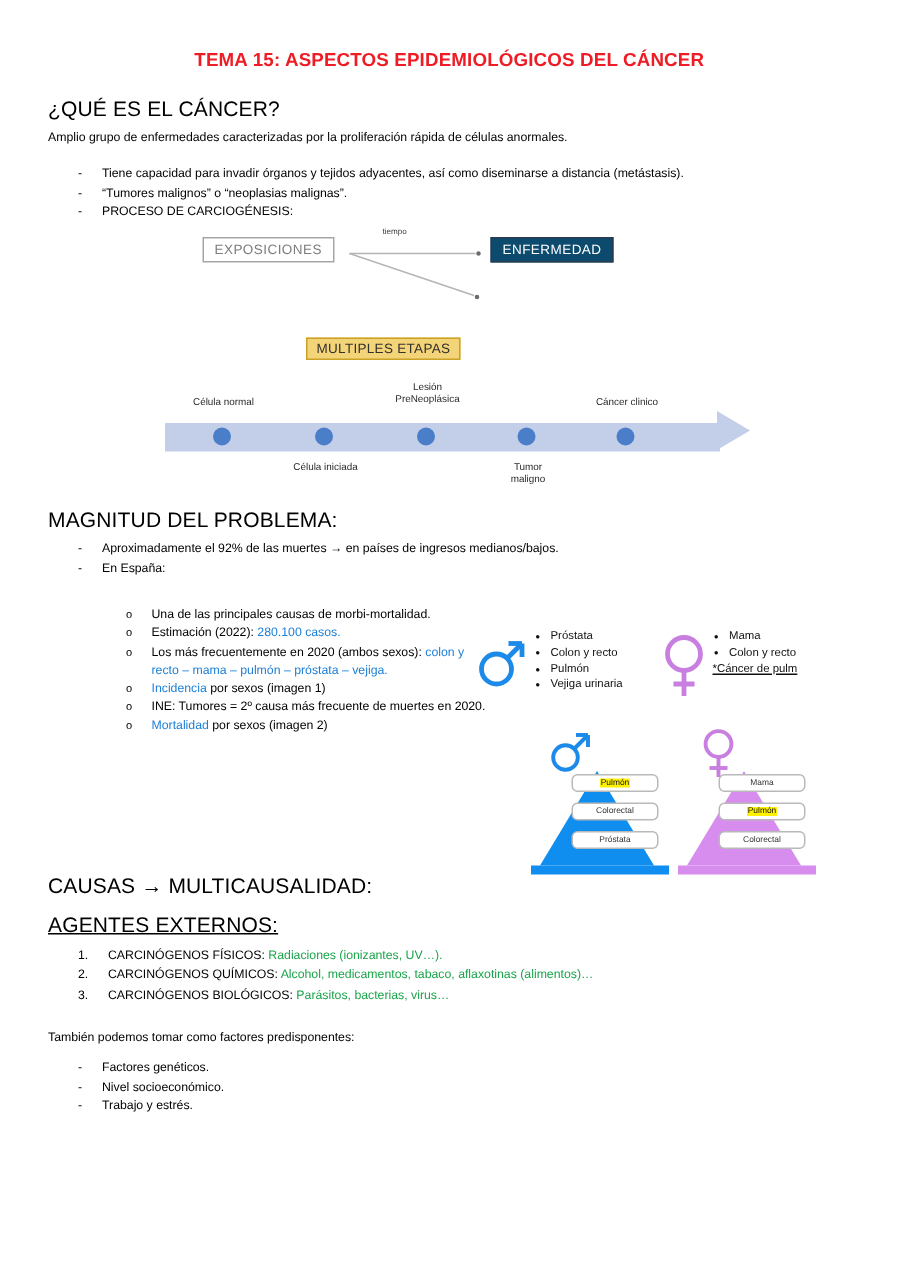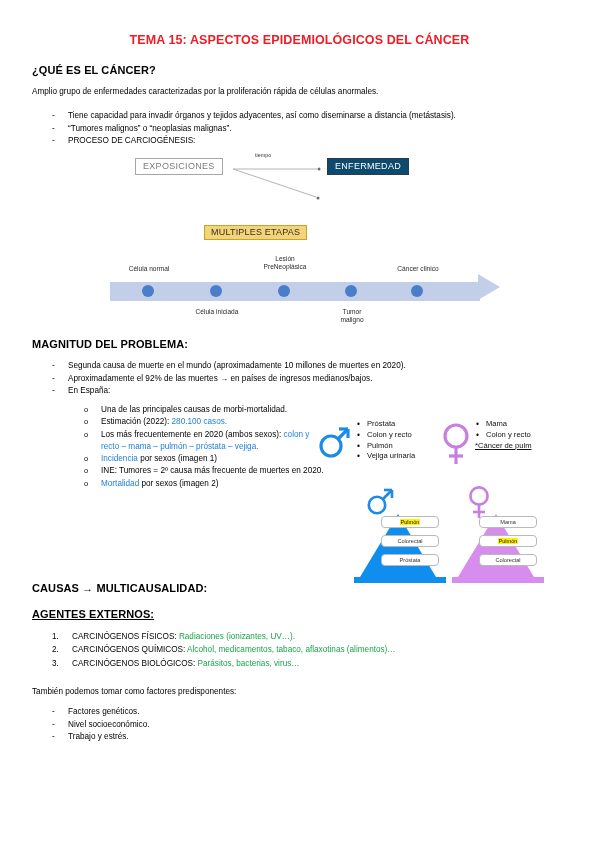--- a/index.html
+++ b/index.html
@@ -29,22 +29,22 @@
     left: 0;
     top: 33px;
     width: 599px;
     text-align: center;
     font-size: 12.5px;
     font-weight: bold;
     color: #ee1c25;
     letter-spacing: .1px;
   }
   .h-sec {
-    font-size: 11px;
-    font-weight: bold;
+    font-size: 14px;
+    font-weight: normal;
     letter-spacing: .1px;
   }
   .h-sec.underline { text-decoration: underline; }
   .para {
     font-size: 8.2px;
     line-height: 1.35;
   }
   .blue { color: #1c7fd6; }
   .green { color: #1aa44a; }
 
@@ -326,21 +326,20 @@
     <div class="stage-label" style="left:283px; top:43px; width:70px;">Cáncer clinico</div>
 
     <div class="stage-label" style="left:80px; top:86px; width:74px;">Célula iniciada</div>
     <div class="stage-label" style="left:218px; top:86px; width:68px;">Tumor
 maligno</div>
   </div>
 
   <div class="abs h-sec" style="left:32px; top:338px;">MAGNITUD DEL PROBLEMA:</div>
 
   <ul class="dash abs" style="left:48px; top:360px; width:520px;">
-    <li>Segunda causa de muerte en el mundo (aproximadamente 10 millones de muertes en 2020).</li>
     <li>Aproximadamente el 92% de las muertes → en países de ingresos medianos/bajos.</li>
     <li>En España:</li>
   </ul>
 
   <ul class="circ abs" style="left:80px; top:404px; width:245px;">
     <li>Una de las principales causas de morbi-mortalidad.</li>
     <li><span>Estimación (2022): </span><span class="blue">280.100 casos.</span></li>
     <li><span>Los más frecuentemente en 2020 (ambos sexos): </span><span class="blue">colon y recto – mama – pulmón – próstata – vejiga.</span></li>
     <li><span class="blue">Incidencia</span><span> por sexos (imagen 1)</span></li>
     <li>INE: Tumores = 2º causa más frecuente de muertes en 2020.</li>

